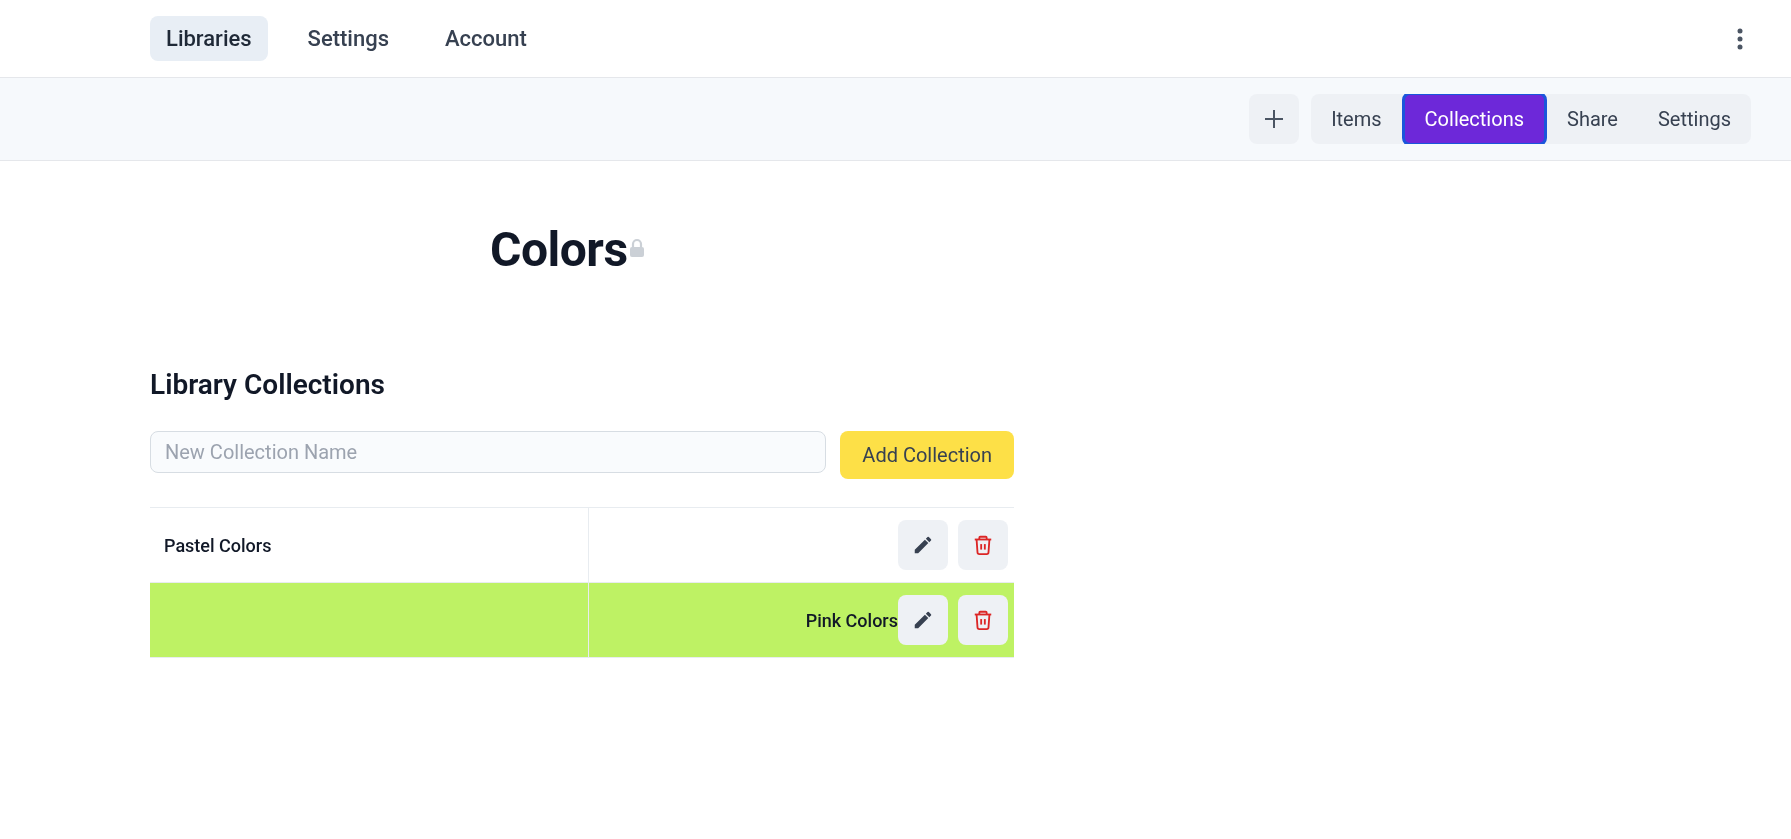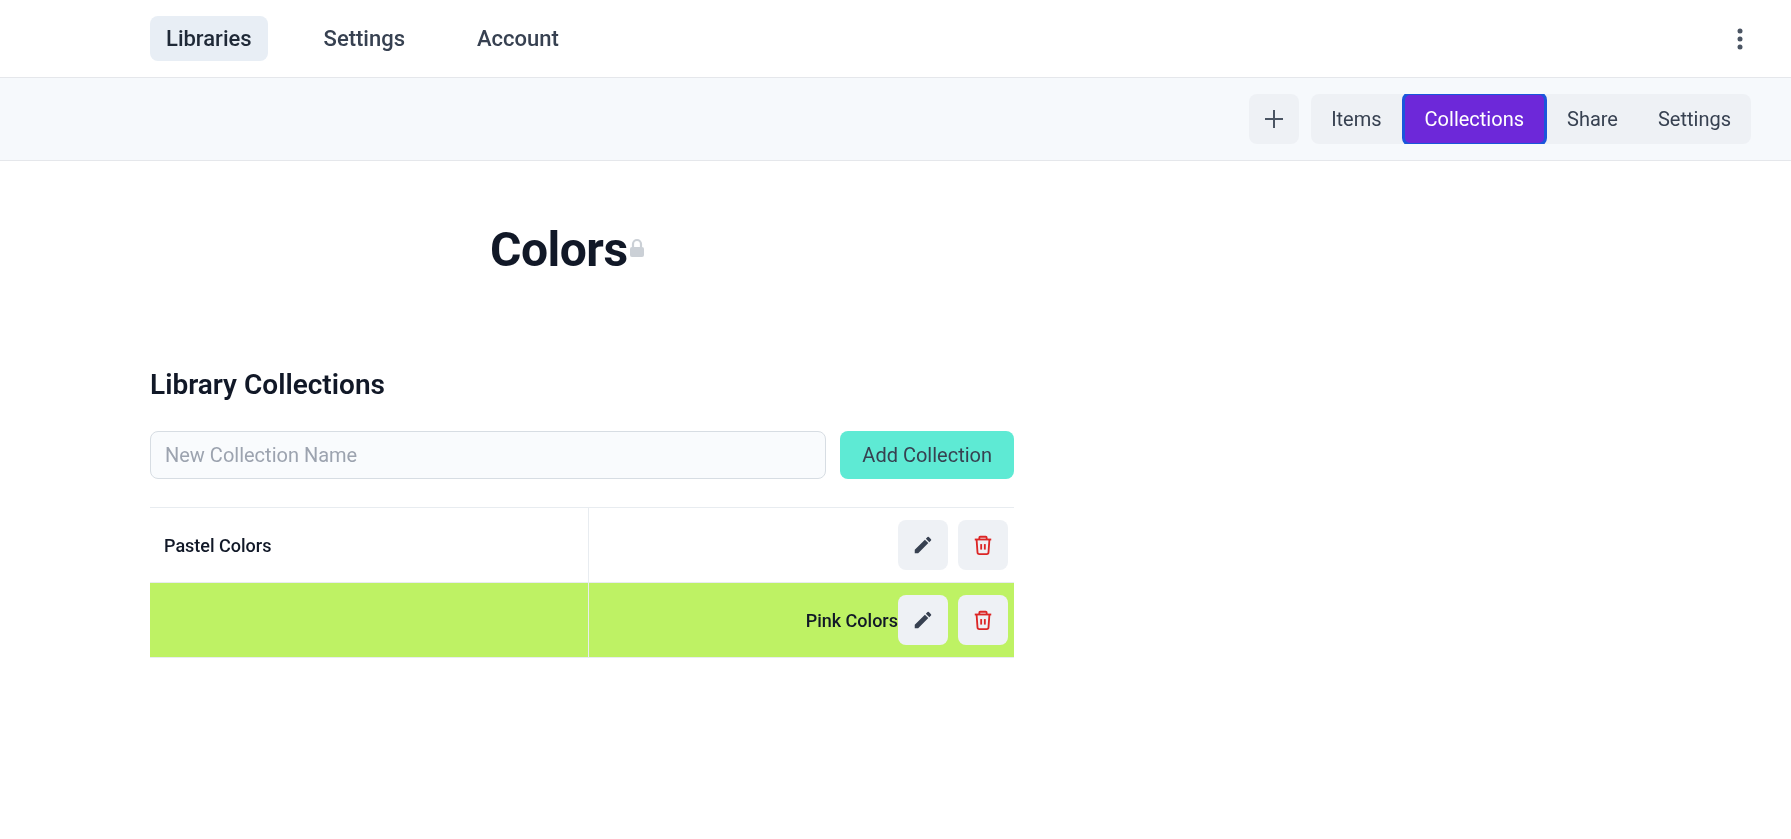--- a/index.html
+++ b/index.html
@@ -14,21 +14,21 @@
     }
     .top-nav {
       display: flex;
       align-items: center;
       justify-content: space-between;
       padding: 16px 150px 16px 150px;
       border-bottom: 1px solid #e5e7eb;
     }
     .top-nav-left {
       display: flex;
-      gap: 40px;
+      gap: 24px;
       align-items: flex-end;
     }
     .nav-item {
       font-size: 22px;
       color: #374151;
       padding: 10px 16px;
       border-radius: 8px;
       cursor: pointer;
       font-weight: 500;
     }
@@ -115,34 +115,34 @@
       margin-bottom: 30px;
     }
     .add-row {
       display: flex;
       gap: 14px;
       margin-bottom: 28px;
       max-width: 864px;
     }
     .name-input {
       flex: 1;
-      height: 48px;
+      height: 42px;
       border: 1px solid #d7dde3;
       border-radius: 8px;
       background: #f9fbfd;
       padding: 0 14px;
       font-size: 20px;
       color: #374151;
       outline: none;
     }
     .name-input::placeholder {
       color: #9ca3af;
     }
     .add-btn {
-      background: #5eead4;
+      background: #fde047;
       border: none;
       border-radius: 8px;
       padding: 8px 22px;
       height: 48px;
       font-size: 20px;
       color: #374151;
       cursor: pointer;
       font-weight: 400;
     }
     .collection-list {

